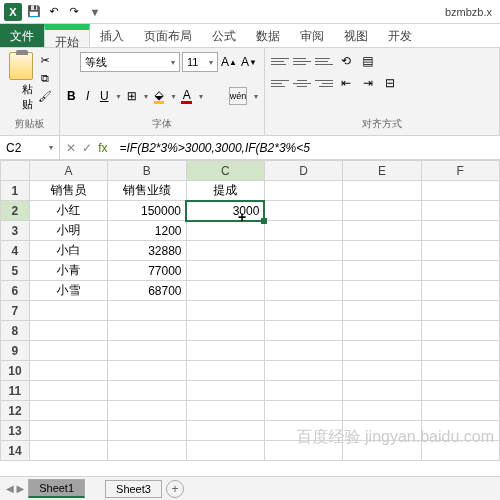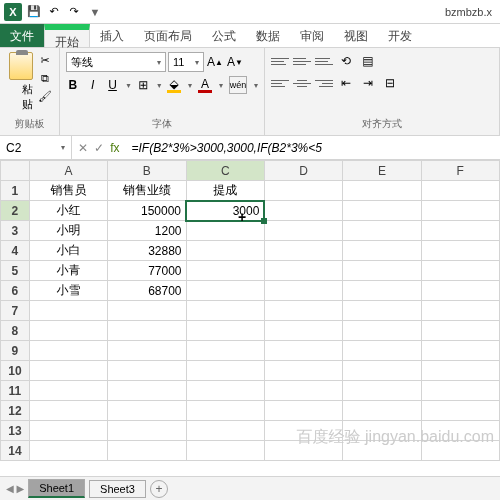--- a/index.html
+++ b/index.html
@@ -18,58 +18,58 @@
 .group-label { font-size: 10px; color: #666; text-align: center; margin-top: auto; }
 .clipboard-grp { width: 60px; }
 .clip-main { display: flex; gap: 2px; }
 .paste-btn { display: flex; flex-direction: column; align-items: center; width: 32px; cursor: pointer; }
 .paste-icon { width: 24px; height: 28px; background: linear-gradient(#fff6e0, #ffd970); border: 1px solid #c0a050; border-radius: 2px; position: relative; }
 .paste-icon::before { content: ""; position: absolute; top: -3px; left: 6px; width: 12px; height: 5px; background: #888; border-radius: 2px 2px 0 0; }
 .paste-label { font-size: 11px; margin-top: 2px; margin-left: 16px; }
 .clip-side { display: flex; flex-direction: column; gap: 2px; }
 .small-icon { width: 16px; height: 16px; font-size: 11px; cursor: pointer; display: flex; align-items: center; justify-content: center; }
 .font-grp { width: 205px; }
-.font-row1 { display: flex; gap: 2px; align-items: center; margin-bottom: 4px; }
+.font-row1 { display: flex; gap: 2px; align-items: center; margin-bottom: 15px; justify-content: flex-end; }
 .font-select { border: 1px solid #ababab; background: #fff; height: 20px; padding: 1px 4px; font-size: 11px; width: 100px; display: flex; align-items: center; justify-content: space-between; }
 .size-select { border: 1px solid #ababab; background: #fff; height: 20px; padding: 1px 4px; font-size: 11px; width: 36px; display: flex; align-items: center; justify-content: space-between; }
 .font-row2 { display: flex; gap: 6px; align-items: center; }
 .fbtn { width: 18px; height: 18px; display: flex; align-items: center; justify-content: center; cursor: pointer; font-size: 12px; }
 .fbtn.bold { font-weight: bold; }
 .fbtn.italic { font-style: italic; }
 .fbtn.under { text-decoration: underline; }
 .color-under { border-bottom: 3px solid; padding-bottom: 0; line-height: 12px; height: 16px; }
 .arrow-dn { font-size: 8px; color: #666; margin-left: 1px; }
 .align-grp { flex: 1; }
 .align-row { display: flex; gap: 4px; align-items: center; margin-bottom: 4px; }
 .albtn { width: 18px; height: 16px; display: flex; flex-direction: column; justify-content: center; gap: 2px; cursor: pointer; }
 .albtn span { height: 1px; background: #666; display: block; }
 .formula-bar { height: 24px; border-bottom: 1px solid #d4d4d4; display: flex; align-items: center; background: #fff; }
-.name-box { width: 72px; border-right: 1px solid #d4d4d4; padding: 0 6px; font-size: 12px; height: 100%; display: flex; align-items: center; justify-content: space-between; }
+.name-box { width: 60px; border-right: 1px solid #d4d4d4; padding: 0 6px; font-size: 12px; height: 100%; display: flex; align-items: center; justify-content: space-between; }
 .fx-controls { display: flex; align-items: center; padding: 0 6px; gap: 6px; color: #888; }
 .fx-label { color: #4d7c0f; }
 .formula-input { flex: 1; padding: 0 6px; font-size: 12px; white-space: nowrap; overflow: hidden; font-style: italic; }
 .grid-area { position: relative; background: #fff; }
 .grid-table { border-collapse: collapse; width: 100%; }
 .col-hdr { background: #f3f3f3; border: 1px solid #d4d4d4; height: 20px; font-size: 12px; text-align: center; color: #444; font-weight: normal; }
 .col-hdr.active { background: #d3e5c8; }
 .row-hdr { background: #f3f3f3; border: 1px solid #d4d4d4; width: 28px; height: 20px; font-size: 12px; text-align: center; color: #444; }
 .row-hdr.active { background: #d3e5c8; }
 .corner { background: #f3f3f3; border: 1px solid #d4d4d4; width: 28px; height: 20px; }
 .cell { border: 1px solid #d4d4d4; height: 20px; font-size: 12px; padding: 0 4px; text-align: center; }
 .cell.rt { text-align: right; }
 .cell.selected { border: 2px solid #217346; position: relative; }
 .fill-handle { position: absolute; right: -4px; bottom: -4px; width: 6px; height: 6px; background: #217346; cursor: crosshair; }
 .cross-cursor { position: absolute; font-size: 14px; font-weight: bold; color: #000; pointer-events: none; }
 .sheet-tabs { position: absolute; bottom: 0; left: 0; right: 0; height: 24px; background: #f3f3f3; border-top: 1px solid #d4d4d4; display: flex; align-items: center; padding: 0 6px; gap: 4px; }
 .sheet-nav { display: flex; gap: 6px; color: #888; font-size: 10px; }
 .sheet-tab { background: #a3a3a3; border: 1px solid #ababab; border-bottom: 2px solid #217346; padding: 2px 10px; font-size: 11px; cursor: pointer; }
-.sheet-tab.inactive { background: #f3f3f3; border-bottom: 1px solid #ababab; }
+.sheet-tab.inactive { background: #f3f3f3; border-bottom: 1px solid #ababab; margin-left: 16px; }
 .add-sheet { width: 18px; height: 18px; border: 1px solid #ababab; border-radius: 50%; display: flex; align-items: center; justify-content: center; font-size: 12px; color: #666; cursor: pointer; }
 .watermark { position: absolute; right: 6px; bottom: 28px; font-size: 16px; color: #ccc; pointer-events: none; }
-.wen-btn { border: 1px solid #ababab; font-size: 9px; line-height: 8px; padding: 1px; text-align: center; }
+.wen-btn { border: 1px solid #ababab; font-size: 9px; line-height: 8px; padding: 1px; text-align: center; margin-left: 20px; }
 </style>
 </head>
 <body>
 
 <div class="titlebar">
   <div class="qat">
     <div class="qat-icon excel-icon">X</div>
     <div class="qat-icon">💾</div>
     <div class="qat-icon">↶</div>
     <div class="qat-icon">↷</div>

